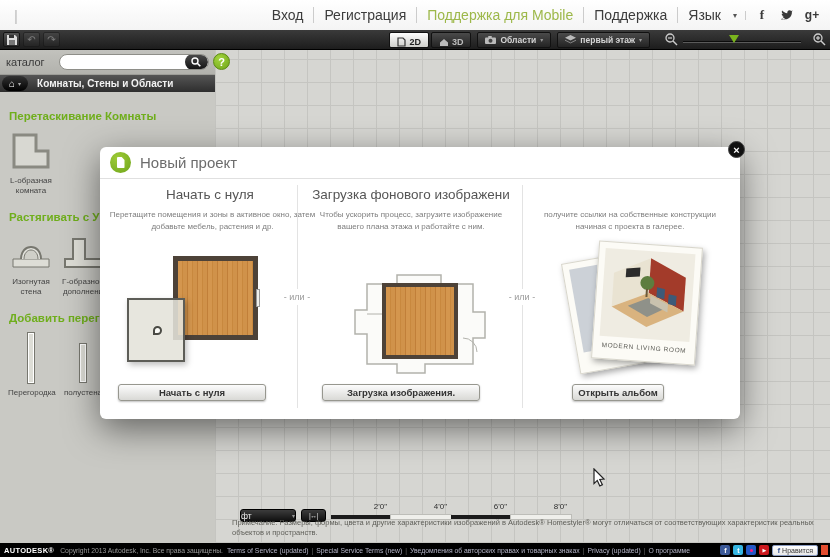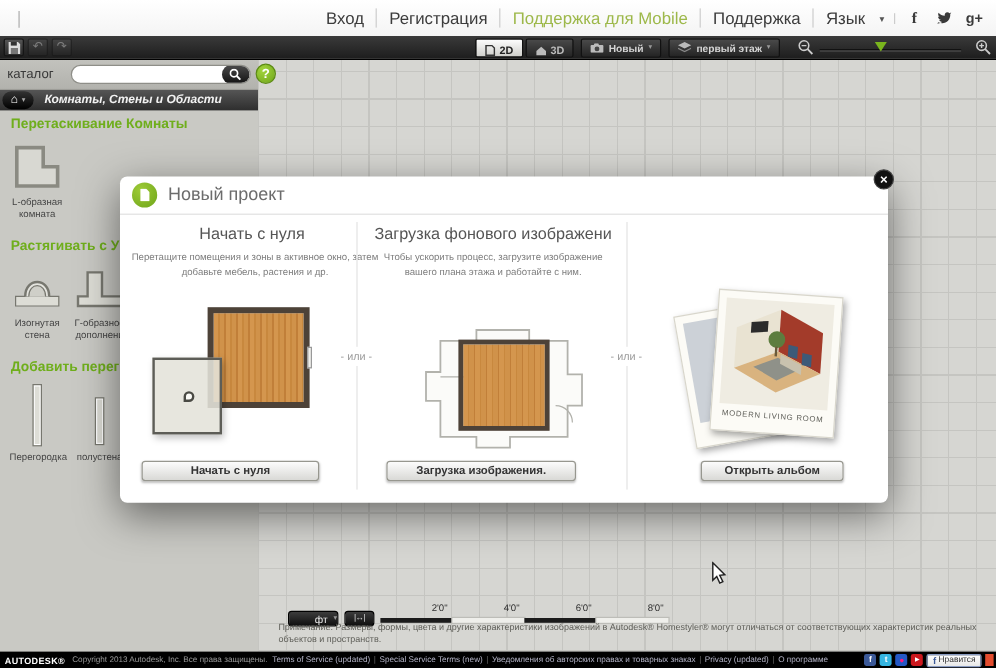--- a/index.html
+++ b/index.html
@@ -73,41 +73,41 @@
   .search-btn { width:26px; height:16px; background:linear-gradient(#4c4c4c,#111); border-radius:8px;
     display:flex; align-items:center; justify-content:center; cursor:pointer; }
   .help-btn { position:absolute; left:213px; top:3px; width:17px; height:17px; border-radius:50%;
     background:radial-gradient(circle at 35% 30%, #a3d53e, #6fa51a); border:1px solid #5b8a12;
     color:#fff; font-size:11px; font-weight:700; display:flex; align-items:center; justify-content:center; cursor:pointer; z-index:12; }
   .crumb-row { height:17px; background:linear-gradient(#555,#2e2e2e); display:flex; align-items:center; }
   .home-pill { height:15px; margin-left:2px; padding:0 7px; background:linear-gradient(#333,#000);
     border-radius:8px; display:flex; align-items:center; gap:3px; cursor:pointer; }
   .home-pill .hg { color:#fff; font-size:10px; line-height:1; }
   .home-pill .ha { color:#aaa; font-size:6px; }
-  .crumb-label { margin-left:9px; font-size:10px; font-weight:700; color:#f2f2f2; white-space:nowrap;font-style:italic; }
+  .crumb-label { margin-left:9px; font-size:10px; font-weight:700; color:#f2f2f2; white-space:nowrap; }
   .sb-body { padding:6px 6px 0 8px; }
   .sb-head { font-size:11.5px; font-weight:700; color:#6fae1c; margin:10px 0 7px 1px; white-space:nowrap; overflow:hidden; }
   .sb-row { display:flex; gap:6px; }
   .sb-item { width:46px; cursor:pointer; }
   .sb-ico { height:44px; display:flex; align-items:center; justify-content:center; }
   .sb-lbl { font-size:8px; color:#444; text-align:center; line-height:1.2; margin-top:3px; }
   .sq-ico { width:36px; height:34px; background:#d8d8d2; border:3px solid #8a8a82; box-shadow:inset 0 0 0 1px #fff; }
   .wall-ico { background:#dddDD6; border:1px solid #77776f; box-shadow:inset 0 0 0 1px #fff; }
   
   .canvas {
     position:absolute; left:215px; top:50px; width:615px; height:493px;
     background-color:#d6d6d2;
     background-image:
       repeating-linear-gradient(0deg, #c5c5c1 0 1px, transparent 1px 23px),
       repeating-linear-gradient(90deg, #c5c5c1 0 1px, transparent 1px 23px);
     z-index:1;
   }
   .scalebar { position:absolute; left:25px; top:452px; display:flex; align-items:flex-end; gap:5px; }
-  .unit-btn { height:13px; width:42px; background:linear-gradient(#3c3c3c,#101010); border:1px solid #000;
-    border-radius:3px; color:#eee; font-size:8.5px; display:flex; align-items:center; justify-content:flex-end; gap:5px; cursor:pointer; }
+  .unit-btn { height:13px; width:56px; background:linear-gradient(#3c3c3c,#101010); border:1px solid #000;
+    border-radius:3px; color:#eee; font-size:8.5px; display:flex; align-items:center; justify-content:space-between; gap:5px; cursor:pointer; }
   .unit-btn i { font-style:normal; font-size:6px; color:#999; }
   .measure-btn { height:13px; width:25px; background:linear-gradient(#3c3c3c,#101010); border:1px solid #000;
     border-radius:3px; color:#ddd; font-size:7px; display:flex; align-items:center; justify-content:center; cursor:pointer; letter-spacing:-.5px; }
   .ruler { position:relative; width:240px; height:20px; }
   .ruler .seg { position:absolute; top:13px; height:4px; width:60px; }
   .ruler .seg.dark { background:#1b1b1b; }
   .ruler .seg.light { background:#efefeb; box-shadow:0 0 0 1px #bdbdb8; }
   .ruler .tick { position:absolute; top:0; width:34px; text-align:right; font-size:8px; color:#2e2e2e; }
   .disclaimer { position:absolute; left:17px; top:468px; width:600px; font-size:7.5px; color:#5e5e58; line-height:1.35; }
   
@@ -213,21 +213,21 @@
             <path d="M1 4.5L5 1l4 3.5V8H1z" fill="#bbb"></path>
           </svg>
         <span>3D</span>
       </div>
       <div class="drop-btn">
         <svg width="11" height="8" viewBox="0 0 11 8">
             <rect x="0" y="1.5" width="11" height="6.5" rx="1" fill="#bbb"></rect>
             <circle cx="5.5" cy="4.8" r="2" fill="#444"></circle>
             <rect x="3" y="0" width="4" height="2" rx="1" fill="#bbb"></rect>
           </svg>
-        <span>Новый</span>
+        <span>Области</span>
           <i>▾</i>
       </div>
       <div class="drop-btn">
         <svg width="11" height="9" viewBox="0 0 11 9">
             <path d="M5.5 0L11 2.7 5.5 5.4 0 2.7z" fill="#bbb"></path>
             <path d="M0 5.2l5.5 2.7L11 5.2" fill="none" stroke="#888" stroke-width="1"></path>
           </svg>
         <span>первый этаж</span>
           <i>▾</i>
       </div>
@@ -293,21 +293,21 @@
     <div class="help-btn">?</div>
     <div class="crumb-row">
       <div class="home-pill">
         <span class="hg">⌂</span>
         <span class="ha">▾</span>
       </div>
       <span class="crumb-label">Комнаты, Стены и Области</span>
     </div>
 
     <div class="sb-body">
-      <div class="sb-head" style="margin-top:0;">Перетаскивание Комнаты</div>
+      <div class="sb-head" style="margin-top:12px;">Перетаскивание Комнаты</div>
       <div class="sb-row">
         <div class="sb-item">
           <div class="sb-ico">
             <svg width="38" height="36" viewBox="0 0 38 36">
               <path d="M2 2h22v16h12v16H2z" fill="#d8d8d2" stroke="#8a8a82" stroke-width="3"></path>
             </svg>
           </div>
           <div class="sb-lbl">L-образная комната</div>
         </div>
       </div>
@@ -360,20 +360,21 @@
           <div class="doc"></div>
         </div>
       <div class="modal-title">Новый проект</div>
     </div>
     <div class="modal-body">
 
       <div class="mcol-head" style="left:10px;top:8px;width:200px;">Начать с нуля</div>
       <div class="mcol-desc" style="left:5px;top:30px;width:215px;">Перетащите помещения и зоны в активное окно, затем добавьте мебель, растения и др.</div>
       <div class="mcol-head" style="left:205px;top:8px;width:212px;">Загрузка фонового изображени</div>
       <div class="mcol-desc" style="left:212px;top:30px;width:198px;">Чтобы ускорить процесс, загрузите изображение вашего плана этажа и работайте с ним.</div>
+      <div class="mcol-desc" style="left:435px;top:30px;width:190px;">получите ссылки на собственные конструкции начиная с проекта в галерее.</div>
 
       <div class="vdiv" style="left:197px;"></div>
       <div class="vdiv" style="left:422px;"></div>
       <div class="or-lab" style="left:197px;">- или -</div>
       <div class="or-lab" style="left:422px;">- или -</div>
 
       <div>
         <div class="wood" style="left:73px;top:77px;width:85px;height:84px;">
           <div class="handle"></div>
         </div>
@@ -413,21 +414,21 @@
               <circle cx="44" cy="32" r="7" fill="#5d7d3f"></circle>
               <rect x="43" y="38" width="2" height="8" fill="#6b5a3a"></rect>
             </svg>
           </div>
           <div class="cap">MODERN LIVING ROOM</div>
         </div>
       </div>
 
       <button class="mbtn" style="left:18px;bottom:17px;width:148px;">Начать с нуля</button>
       <button class="mbtn" style="left:222px;bottom:17px;width:158px;">Загрузка изображения.</button>
-      <button class="mbtn" style="left:484px;bottom:17px;width:119px;">Открыть альбом</button>
+      <button class="mbtn" style="left:472px;bottom:17px;width:92px;">Открыть альбом</button>
     </div>
   </div>
 
   <div class="footer">
     <span class="f-brand">AUTODESK®</span>
     <span class="f-copy">Copyright 2013 Autodesk, Inc. Все права защищены.</span>
     <span class="f-links">
       <span class="f-link">Terms of Service (updated)</span>
       <span class="f-link">Special Service Terms (new)</span>
       <span class="f-link">Уведомления об авторских правах и товарных знаках</span>

